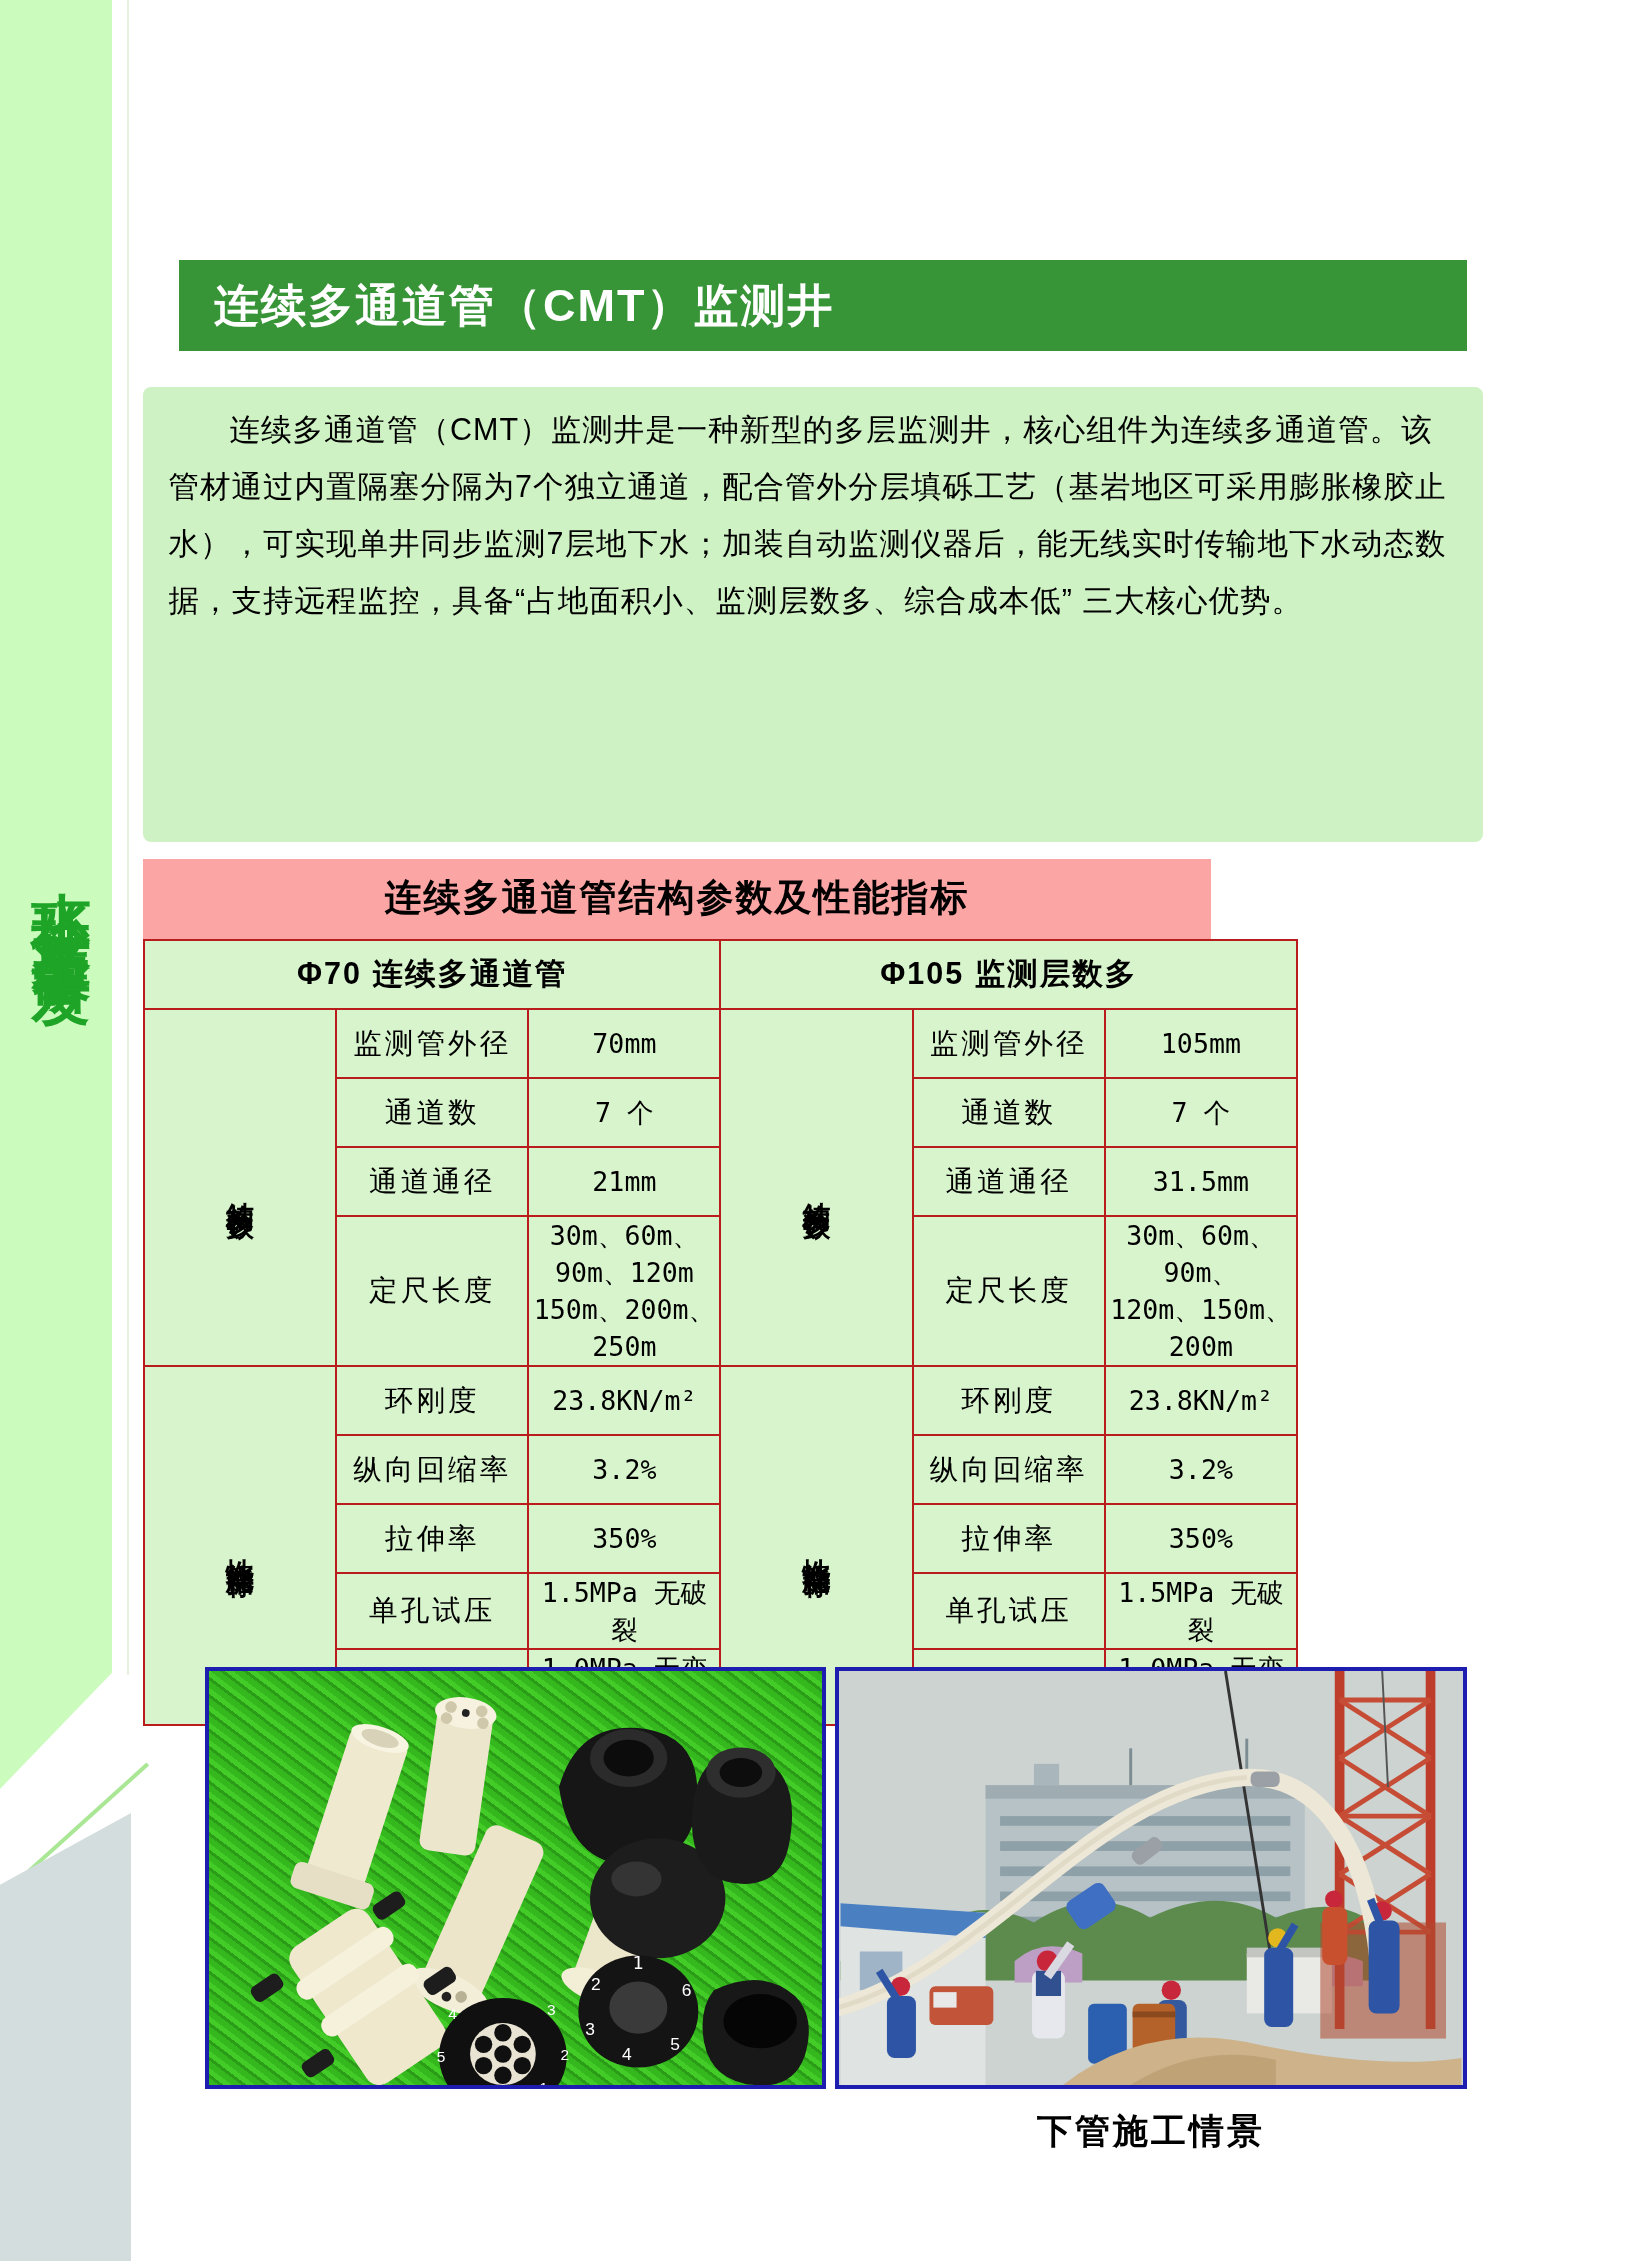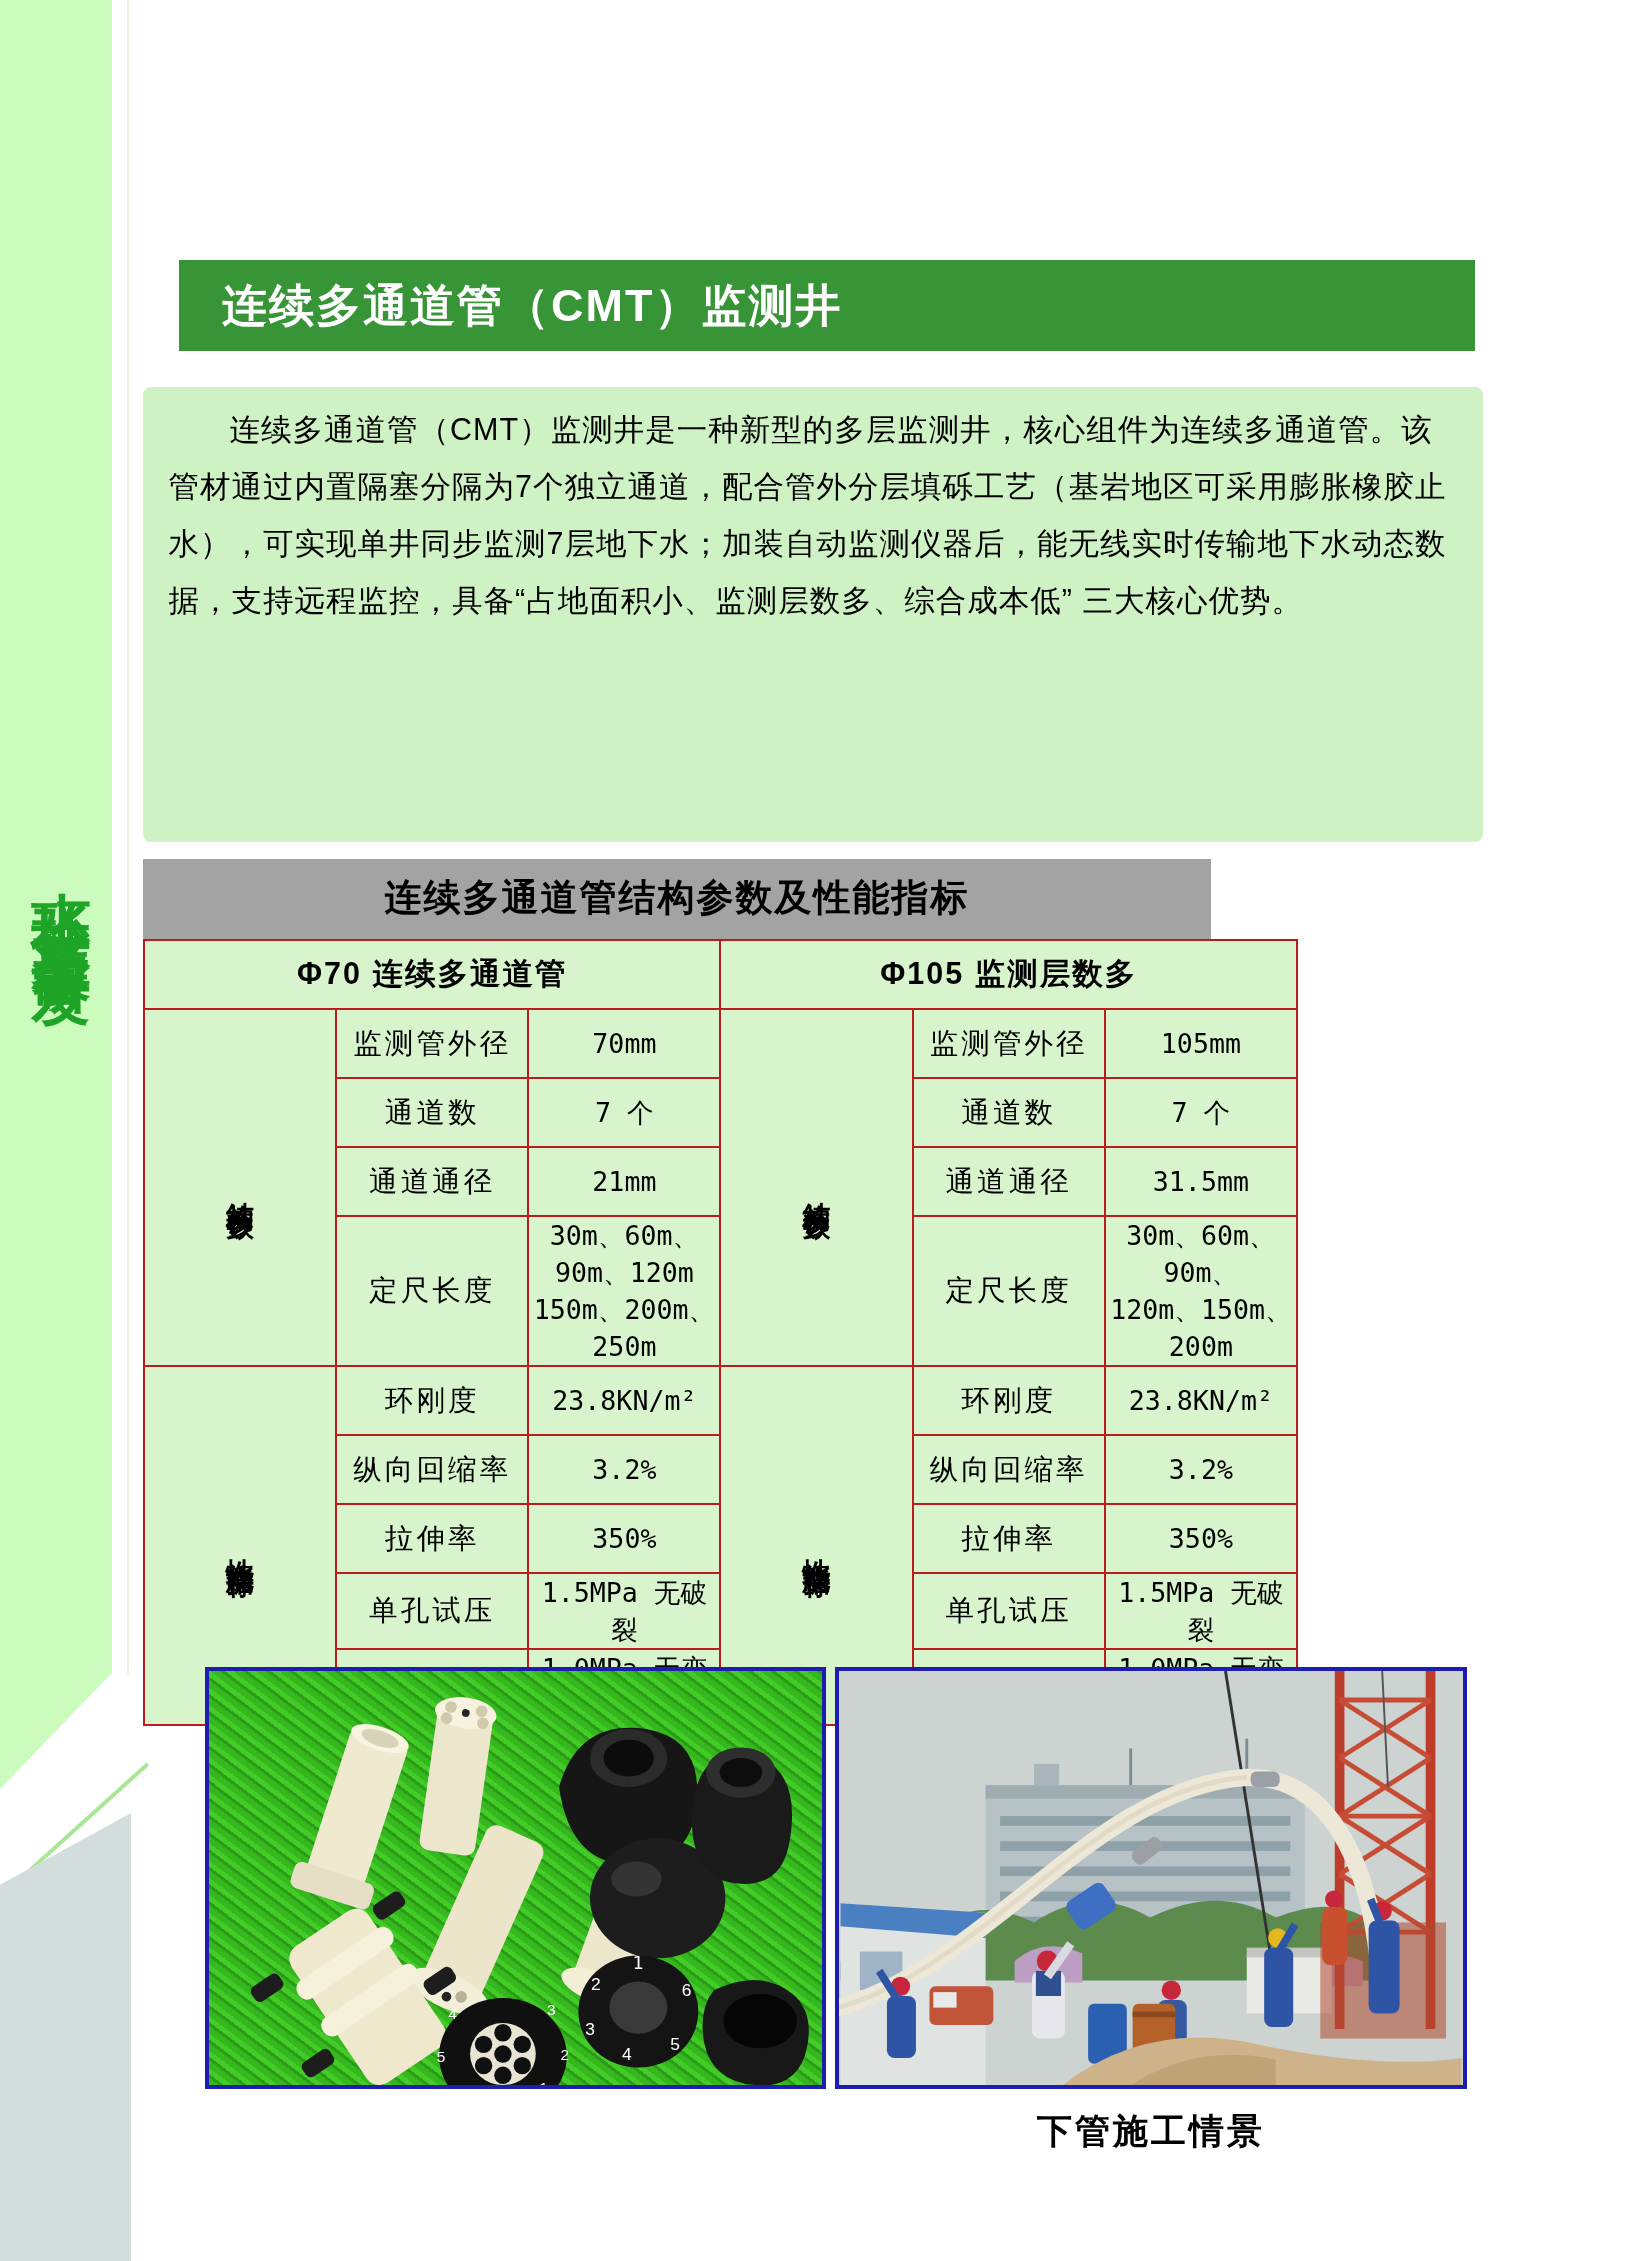--- a/index.html
+++ b/index.html
@@ -23,37 +23,37 @@
     position:absolute;left:0;top:1813px;width:131px;height:449px;background:#d4dddd;
     clip-path:polygon(0 16%,100% 0,100% 100%,0 100%);
   }
   .sidebar-text{
     position:absolute;left:21.7px;top:845px;height:591px;
     writing-mode:vertical-rl;text-orientation:upright;
     font-size:59px;font-weight:bold;letter-spacing:9.9px;color:#1ea426;
   }
   
   .title-bar{
-    position:absolute;left:179px;top:260px;width:1288px;height:91px;background:#379437;padding-left:8px;
+    position:absolute;left:179px;top:260px;width:1288px;height:91px;background:#379437;
   }
   .title-bar .t{
     display:block;padding-left:35px;line-height:91px;font-size:45px;font-weight:bold;color:#ffffff;
     letter-spacing:2px;
   }
   
   .intro-panel{
     position:absolute;left:143px;top:387px;width:1340px;height:455px;background:#cff2c4;
     box-sizing:border-box;padding:13.8px 25.6px 0 25.6px;overflow:hidden;border-radius:8px;
   }
   .intro-panel p{
     margin:0;font-size:30.5px;line-height:57px;text-indent:2em;letter-spacing:1px;
   }
   
   .table-panel{
-    position:absolute;left:143px;top:859px;width:1068px;height:781px;background:#a3a3a3;
+    position:absolute;left:143px;top:859px;width:1068px;height:781px;background:#fca5a5;
     box-sizing:border-box;
   }
   .table-title{
     margin:13.8px 0 15.8px 0;text-align:center;font-size:37px;font-weight:bold;letter-spacing:2px;
   }
   table.spec{
     border-collapse:collapse;margin:0 auto;width:1155px;table-layout:fixed;background:#d8f4cd;
   }
   table.spec td{
     border:2px solid #b91c1c;text-align:center;vertical-align:middle;padding:0;

